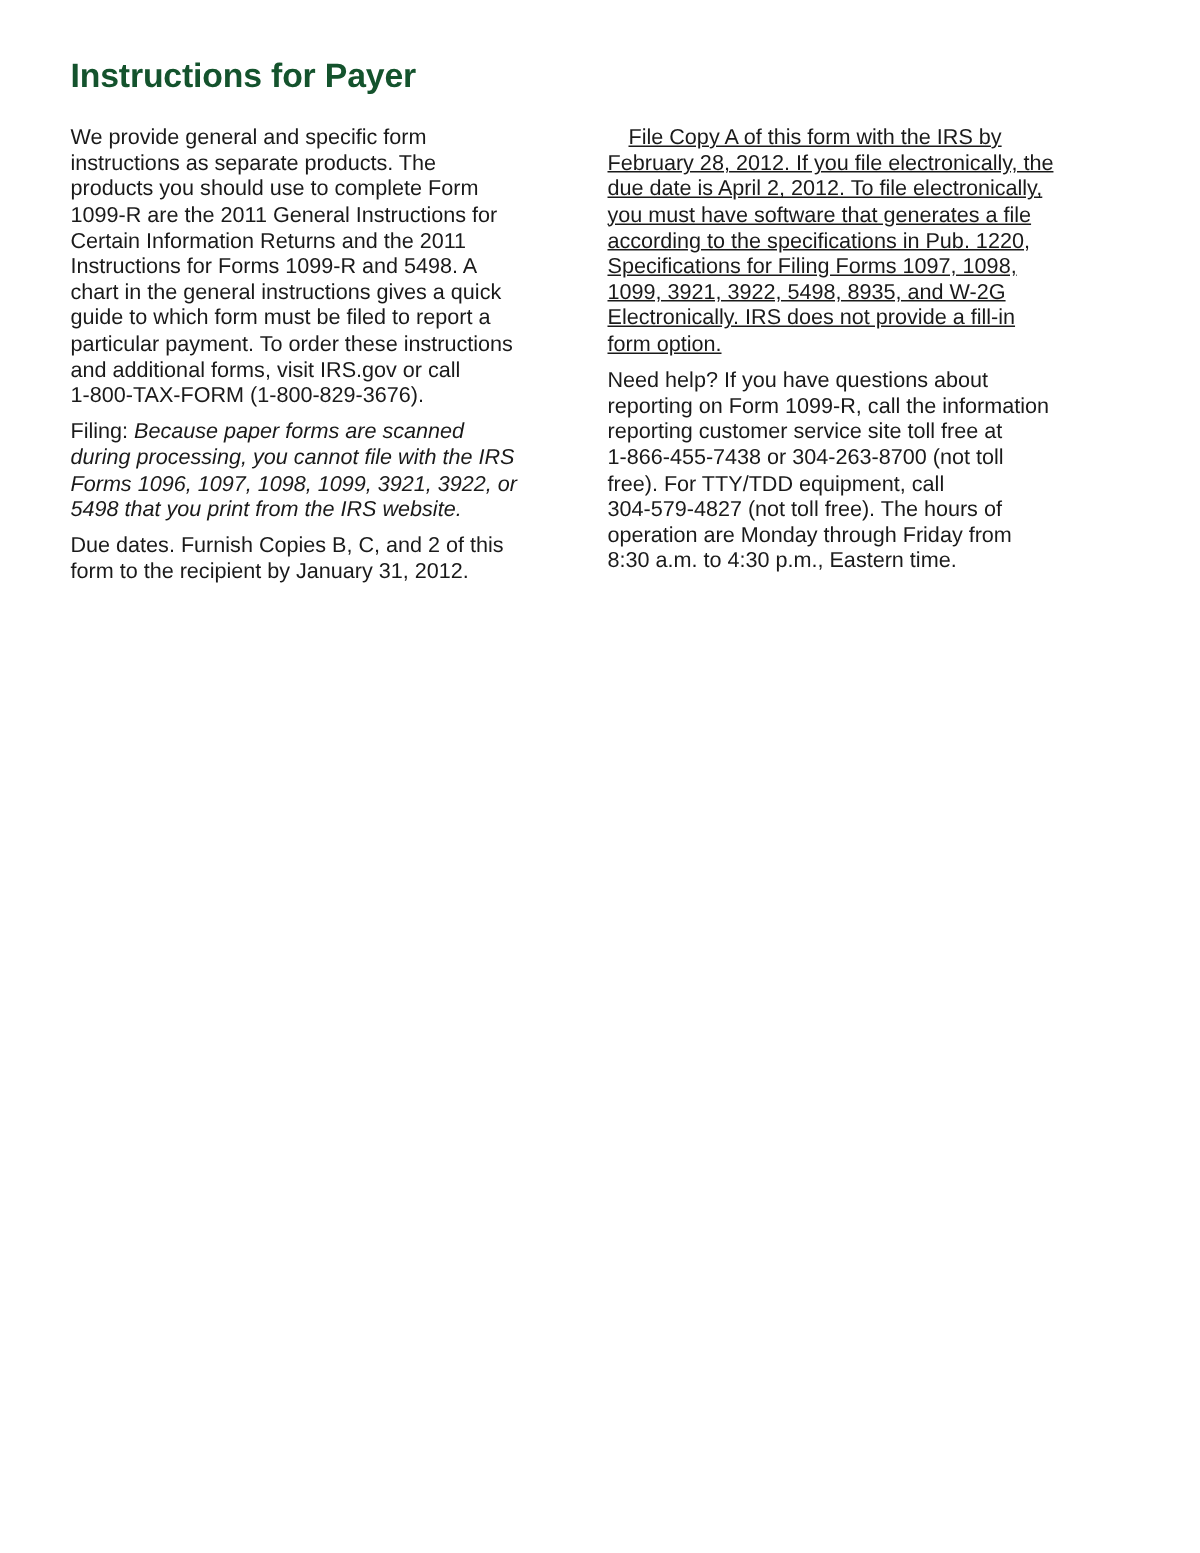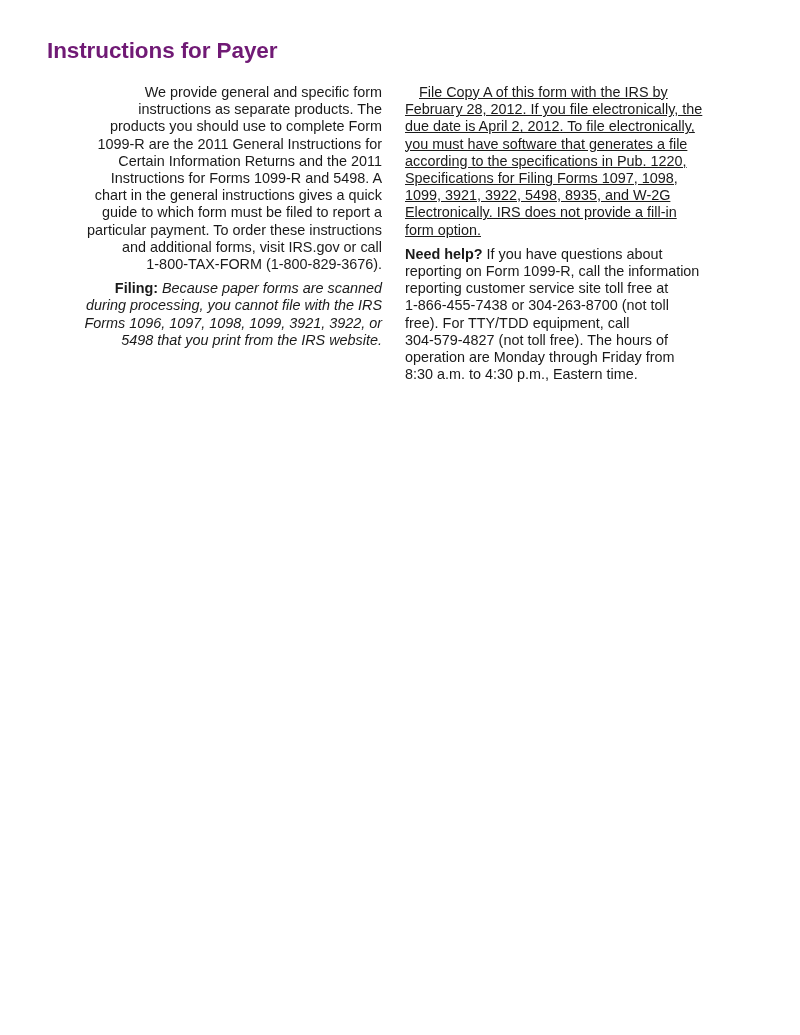--- a/index.html
+++ b/index.html
@@ -16,35 +16,35 @@
       color: #1a1a1a;
     }
     .title {
       position: absolute;
       left: 47px;
       top: 38px;
       margin: 0;
       font-size: 22.5px;
       font-weight: bold;
       letter-spacing: -0.1px;
-      color: #701a75;
+      color: #14532d;
     }
     .col {
       position: absolute;
       top: 84px;
       font-size: 14.4px;
       line-height: 17.2px;
     }
-    .col-left { left: 47px; width: 335px; text-align: right; }
+    .col-left { left: 47px; width: 335px; }
     .col-right { left: 405px; width: 335px; }
     .col p {
       margin: 0 0 7px 0;
       white-space: pre-line;
     }
-    .bold { font-weight: bold; }
+    .bold { font-weight: normal; }
     .ital { font-style: italic; }
     .indent { text-indent: 14px; text-decoration: underline; }
   </style>
 </head>
 <body>
 
 <h1 class="title">Instructions for Payer</h1>
 
 <div class="col col-left">
   <p>We provide general and specific form
@@ -55,20 +55,22 @@
 Instructions for Forms 1099-R and 5498. A
 chart in the general instructions gives a quick
 guide to which form must be filed to report a
 particular payment. To order these instructions
 and additional forms, visit IRS.gov or call
 1-800-TAX-FORM  (1-800-829-3676).</p>
   <p><span class="bold">Filing:</span><span class="ital"> Because paper forms are scanned
 during processing, you cannot file with the IRS
 Forms 1096, 1097, 1098, 1099, 3921, 3922, or
 5498 that you print from the IRS website.</span></p>
+  <p><span class="bold">Due dates.</span><span> Furnish Copies B, C, and 2 of this
+form to the recipient by January 31, 2012.</span></p>
 </div>
 
 <div class="col col-right">
   <p class="indent">File Copy A of this form with the IRS by
 February 28, 2012. If you file electronically, the
 due date is April 2, 2012. To file electronically,
 you must have software that generates a file
 according to the specifications in Pub. 1220,
 Specifications for Filing Forms 1097, 1098,
 1099, 3921, 3922, 5498, 8935, and W-2G

